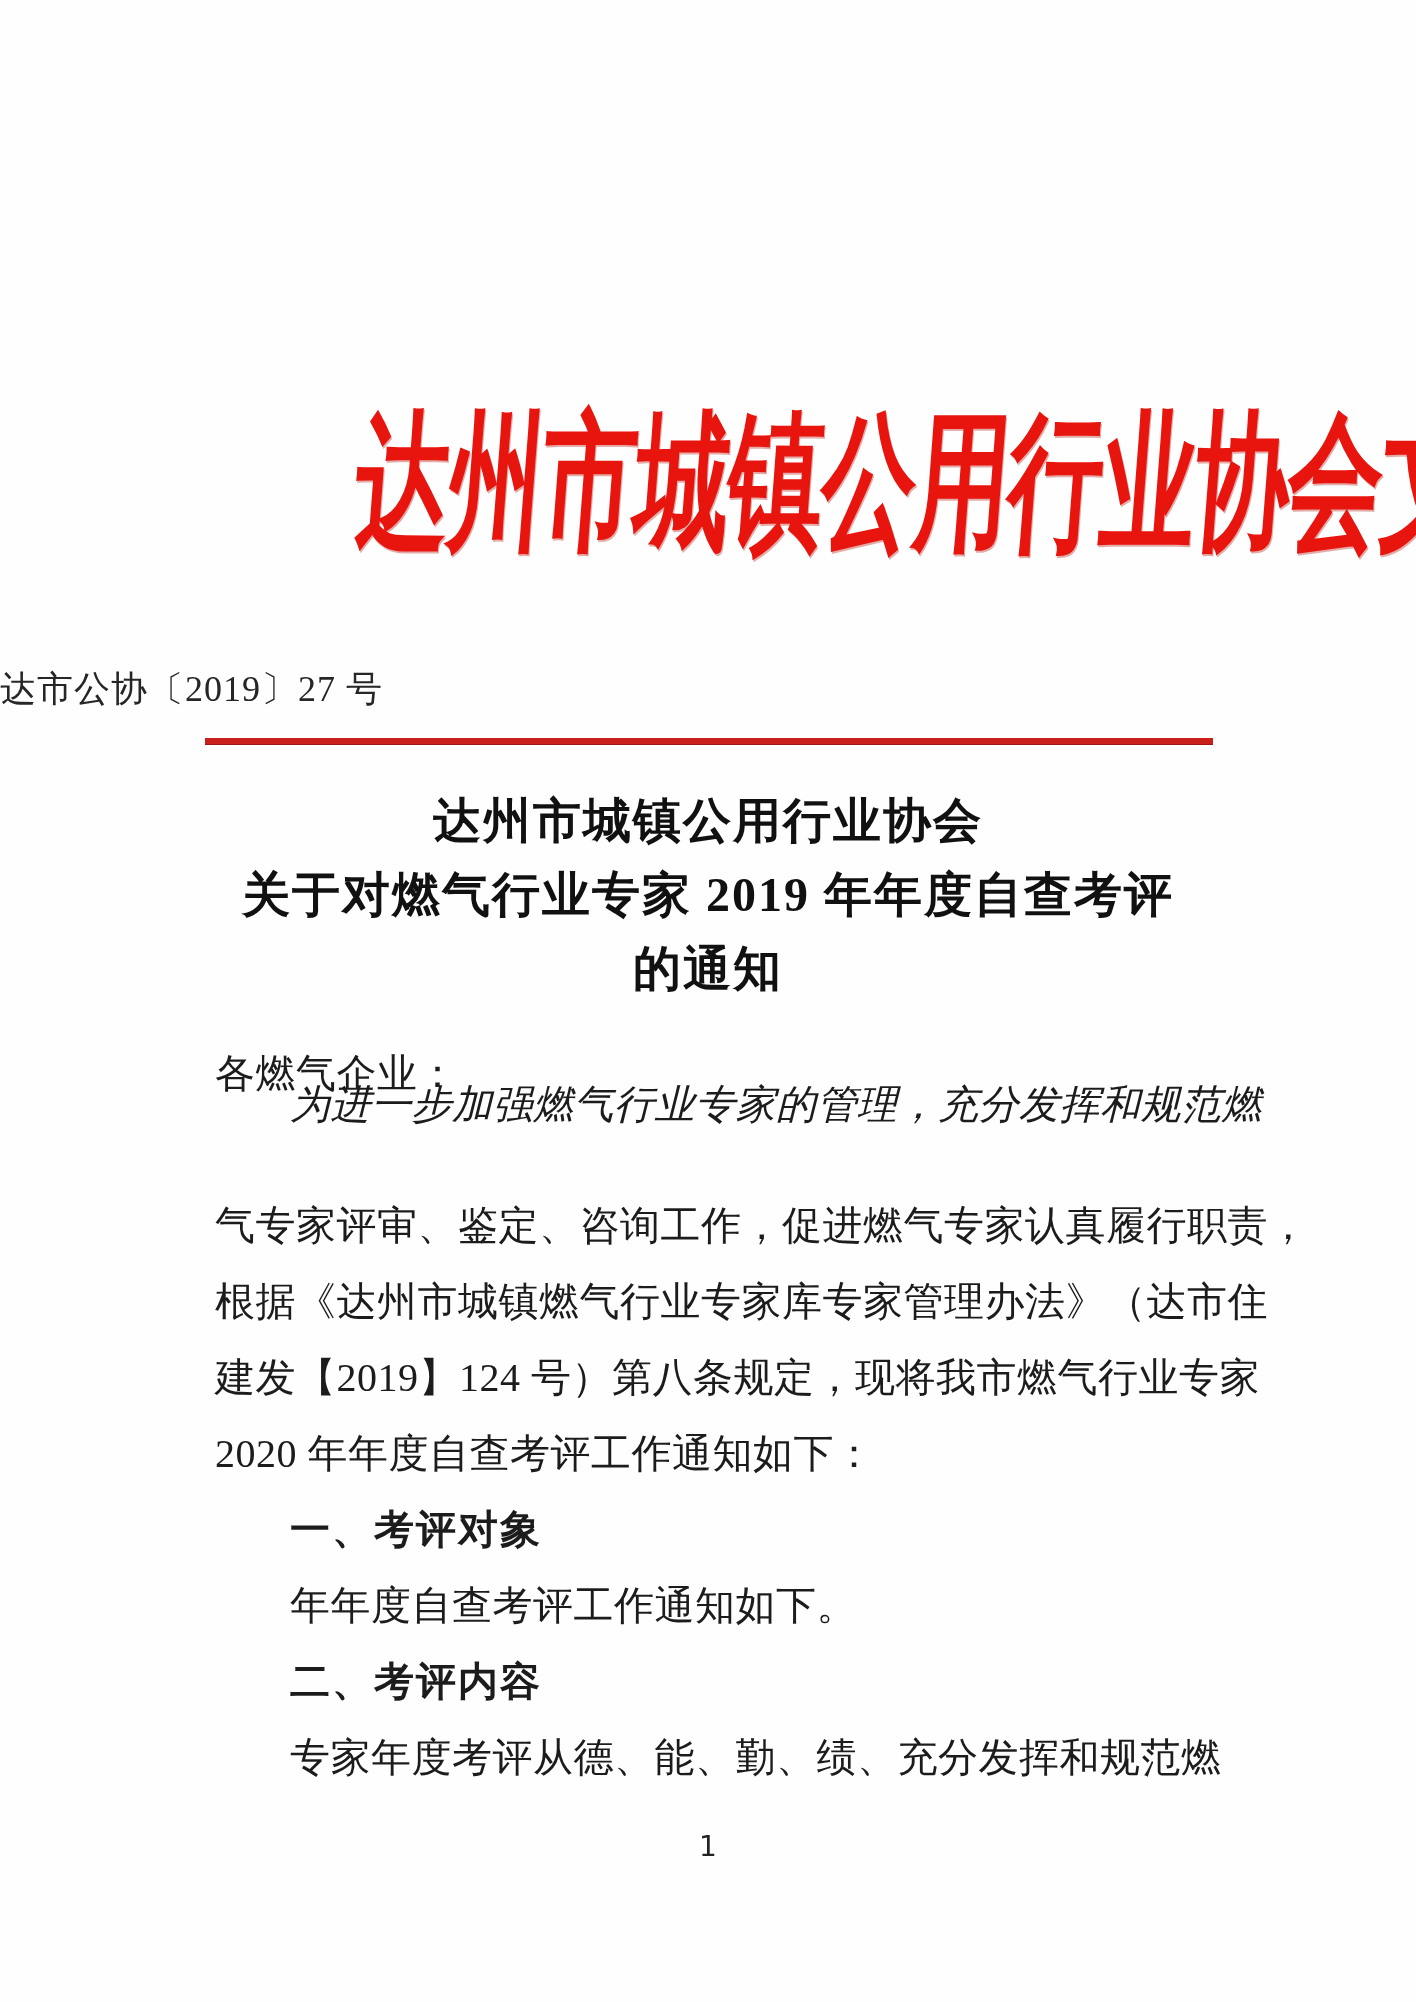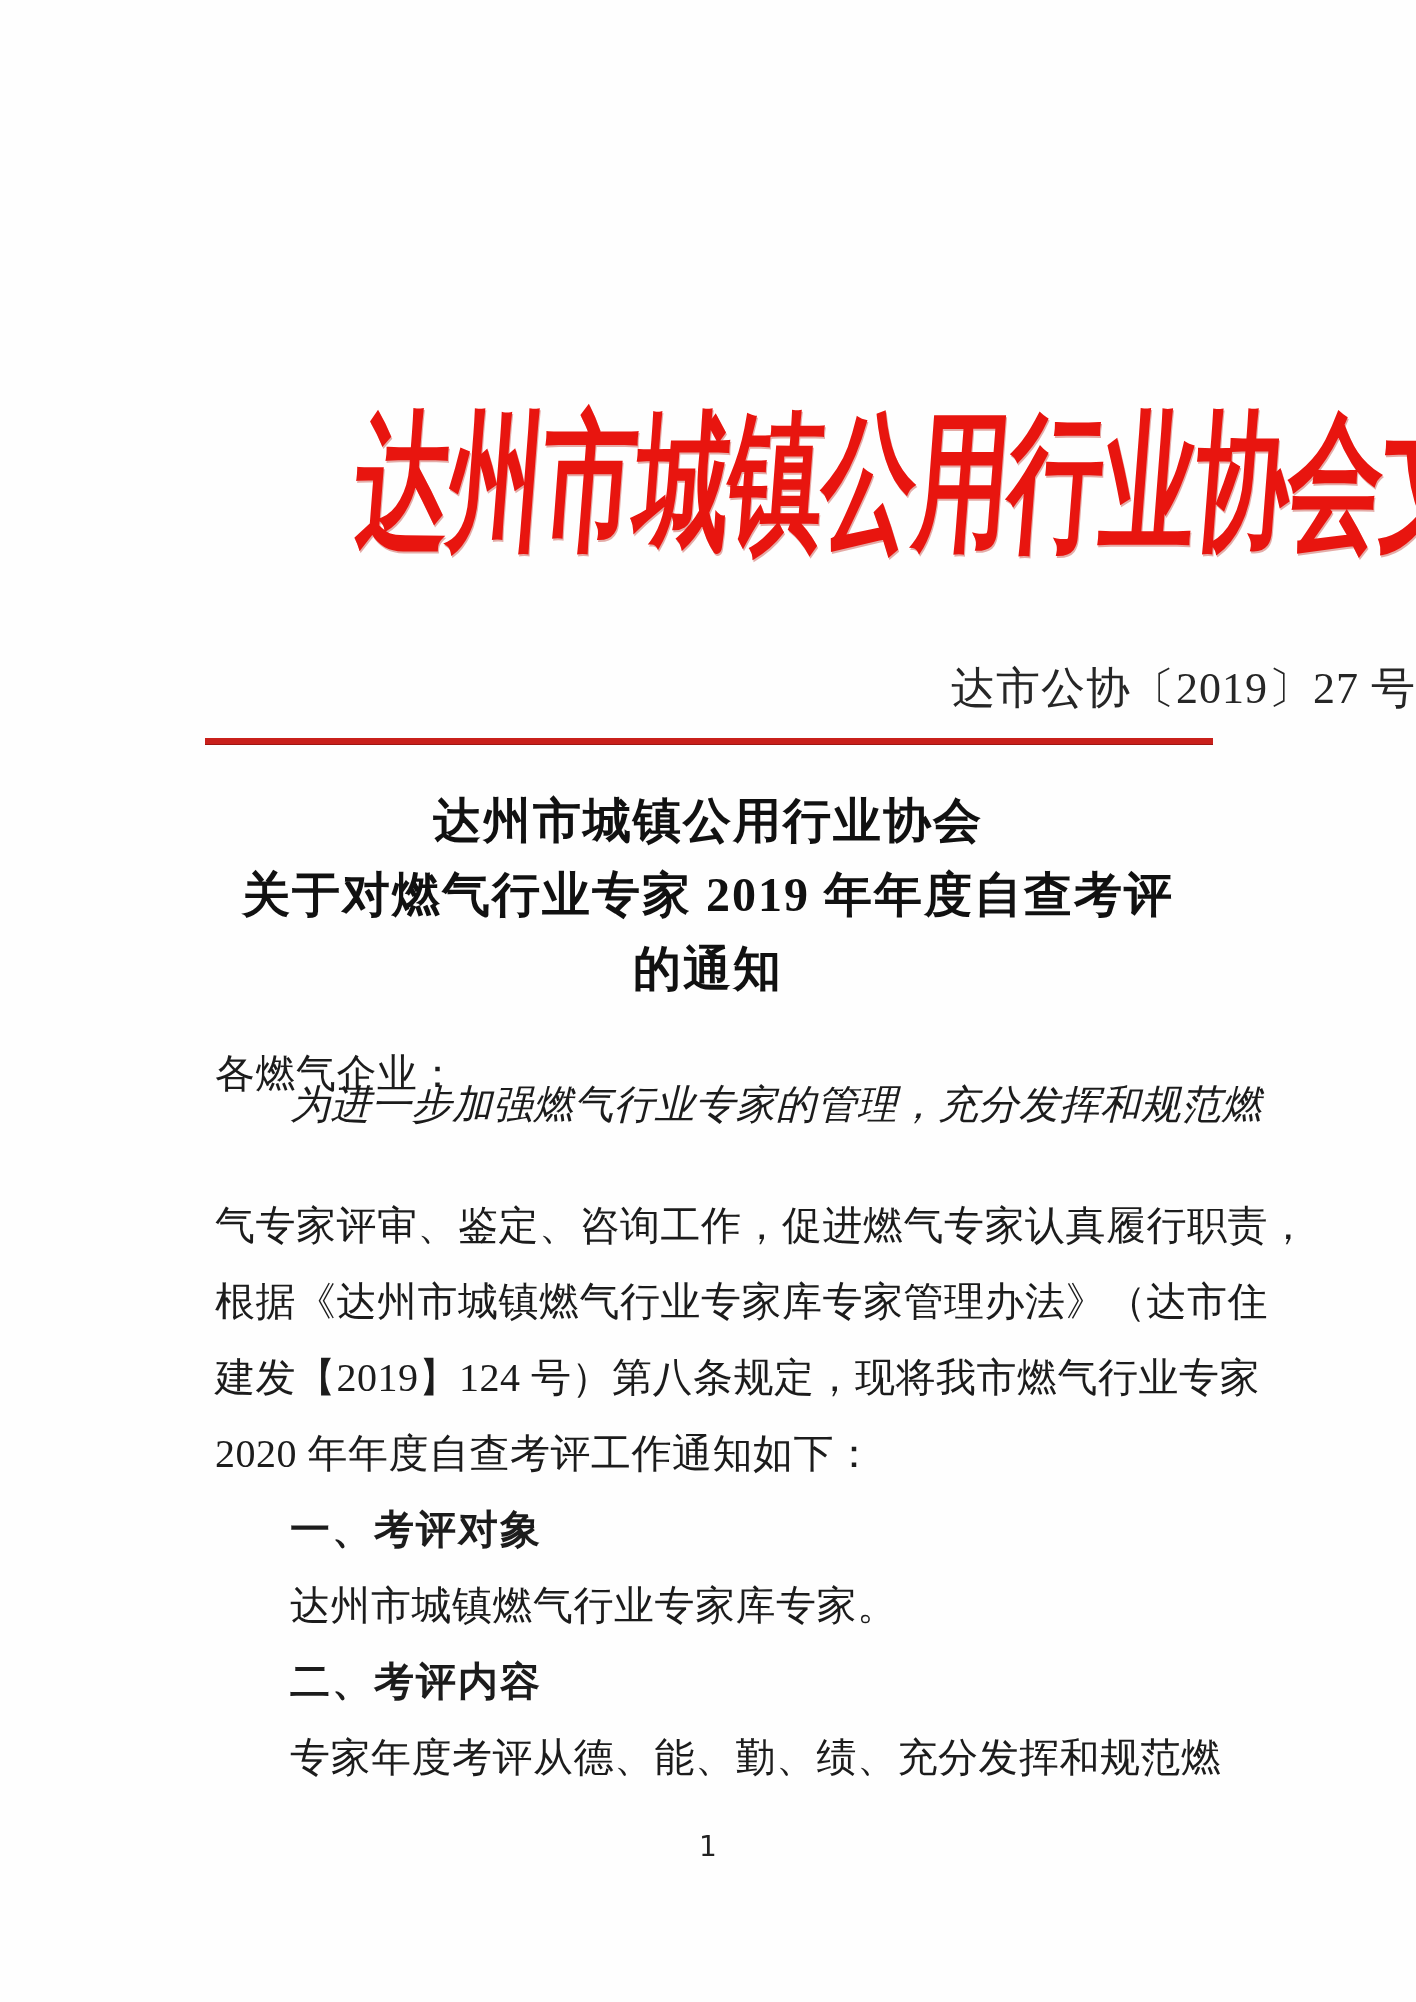--- a/index.html
+++ b/index.html
@@ -35,22 +35,22 @@
     transform: scaleX(0.63) skewX(-7deg);
     transform-origin: 50% 50%;
     text-shadow: 2px 2px 0 rgba(180, 20, 10, 0.35);
   }
   
   .doc-number {
     position: absolute;
     left: 0;
     right: 0;
     top: 666px;
-    text-align: right;
-    font-size: 44px;
+    text-align: left;
+    font-size: 36px;
     line-height: 46px;
     color: #262626;
     letter-spacing: 1px;
   }
   
   .red-divider {
     position: absolute;
     left: 205px;
     width: 1008px;
     top: 738px;
@@ -125,19 +125,19 @@
   <div class="notice-title-line t2">关于对燃气行业专家 2019 年年度自查考评</div>
   <div class="notice-title-line t3">的通知</div>
 
   <div class="body-line l1">各燃气企业：</div>
   <div class="body-line l2 indent">为进一步加强燃气行业专家的管理，充分发挥和规范燃</div>
   <div class="body-line l3">气专家评审、鉴定、咨询工作，促进燃气专家认真履行职责，</div>
   <div class="body-line l4">根据《达州市城镇燃气行业专家库专家管理办法》（达市住</div>
   <div class="body-line l5">建发【2019】124 号）第八条规定，现将我市燃气行业专家</div>
   <div class="body-line l6">2020 年年度自查考评工作通知如下：</div>
   <div class="body-line l7 indent bold">一、考评对象</div>
-  <div class="body-line l8 indent">达州市城镇燃气行业专家库专家。</div>
+  <div class="body-line l8 indent">年年度自查考评工作通知如下。</div>
   <div class="body-line l9 indent bold">二、考评内容</div>
   <div class="body-line l10 indent">专家年度考评从德、能、勤、绩、充分发挥和规范燃</div>
 
   <div class="page-number">1</div>
 
 </div>
 
 </body></html>

